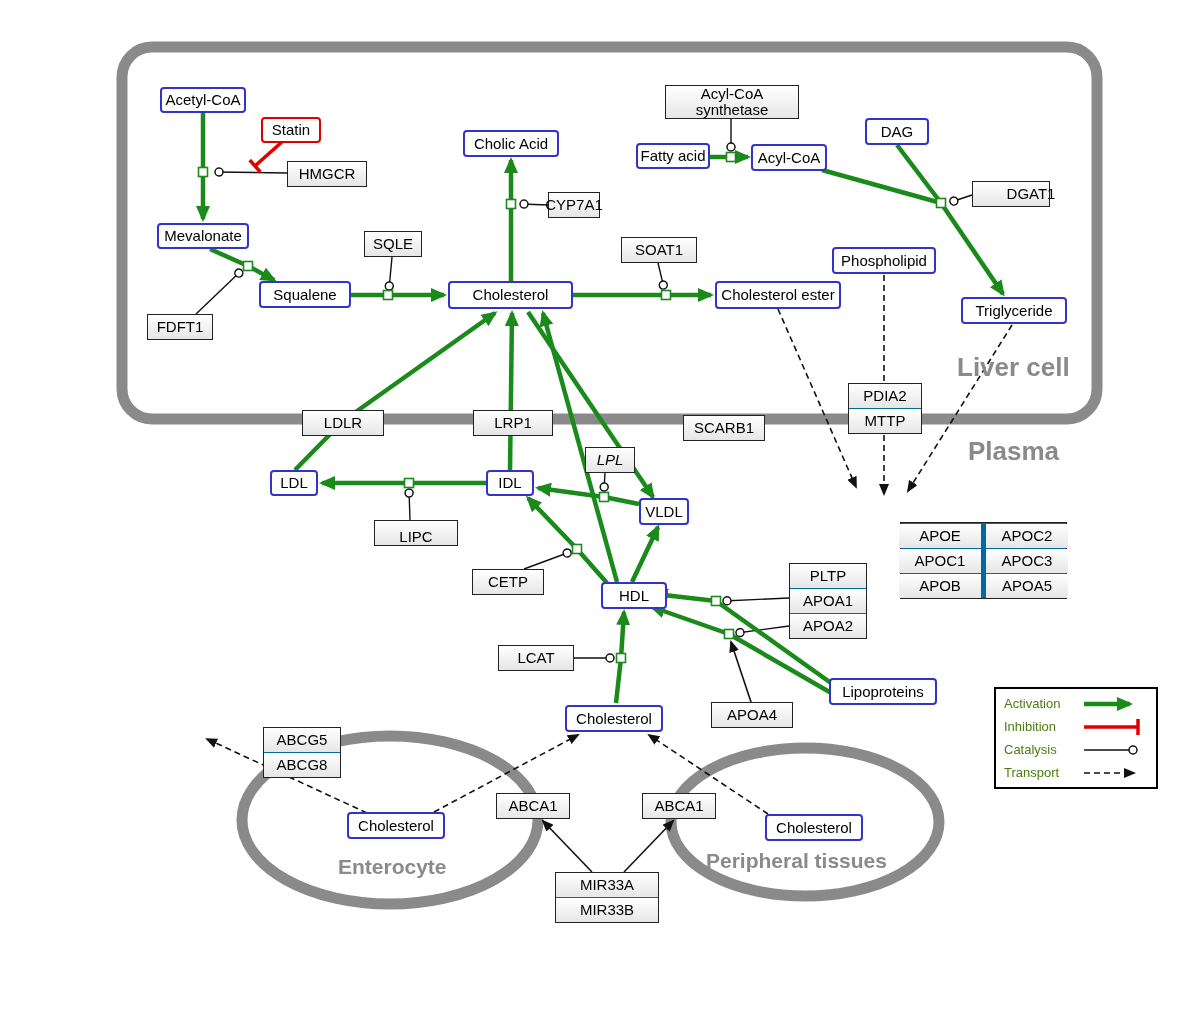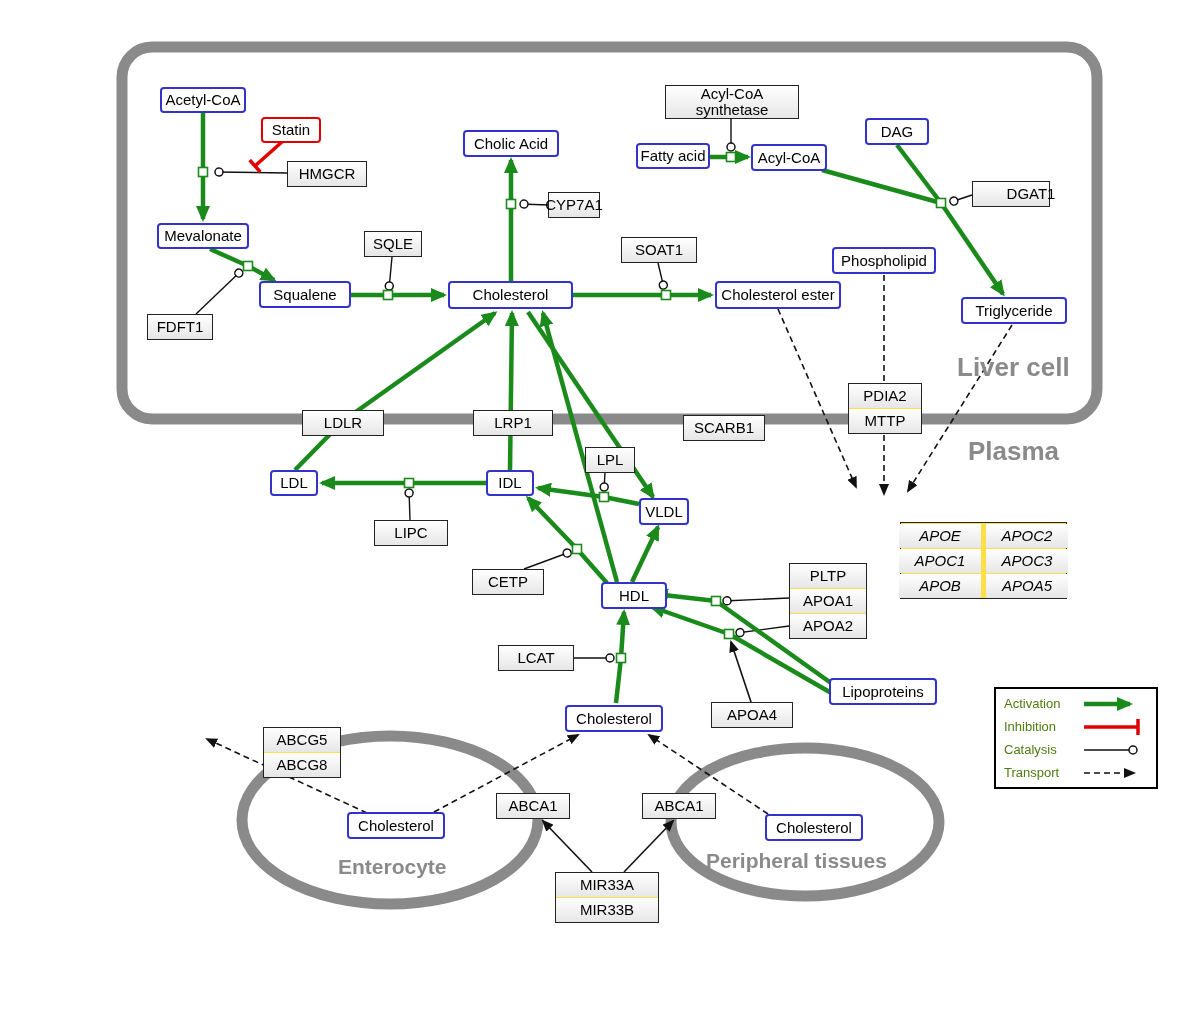--- a/index.html
+++ b/index.html
@@ -13,24 +13,24 @@
   .catalysis{stroke:#111;stroke-width:1.4px;fill:none;}
   .arrow{stroke:#111;stroke-width:1.6px;fill:none;}
   .transport{stroke:#111;stroke-width:1.6px;stroke-dasharray:6 4;fill:none;}
   .inhibition{stroke:var(--red);stroke-width:3.5px;fill:none;}
   .anchor{fill:#fff;stroke:var(--green);stroke-width:1.6px;}
   .node{position:absolute;box-sizing:border-box;display:flex;flex-direction:column;
         align-items:center;justify-content:center;font-size:15px;color:#000;text-align:center;}
   .metabolite{border:2.5px solid var(--blue);border-radius:4px;background:#fff;}
   .inhibitor{border:2.5px solid var(--red);border-radius:4px;background:#fff;}
   .enzyme{border:1.5px solid #222;background:linear-gradient(#ffffff,#e6e6e6);}
-  .stack,.table{display:flex;flex-direction:column;gap:1px;background:#fde047;border:1px solid #222;}
+  .stack,.table{display:flex;flex-direction:column;gap:1px;background:#0369a1;border:1px solid #222;}
   .cell{background:linear-gradient(#ffffff,#e6e6e6);height:24px;line-height:24px;
         text-align:center;font-size:15px;width:100%;}
-  .table .trow{display:flex;gap:5px;font-style:italic;}
+  .table .trow{display:flex;gap:5px;}
   .table .cell{width:82px;}
   .txt{line-height:16px;}
   .gl{position:absolute;font-weight:bold;color:var(--gray);}
   .gl.big{font-size:26px;}
   .gl.small{font-size:21px;}
   .legend{position:absolute;left:994px;top:687px;width:164px;height:102px;box-sizing:border-box;
           border:2.5px solid #000;background:#fff;display:flex;flex-direction:column;
           justify-content:space-around;padding:3px 0;}
   .lrow{display:flex;align-items:center;justify-content:space-between;padding:0 8px;
         font-size:13px;color:#4d7c0f;}
@@ -194,24 +194,24 @@
       <div class="node stack" style="left: 848px; top: 383px; width: 74px; height: 51px;">
         <div class="cell">PDIA2</div>
         <div class="cell">MTTP</div>
       </div>
       <div class="node metabolite" style="left: 270px; top: 470px; width: 48px; height: 26px;">
         <div class="txt">LDL</div>
       </div>
       <div class="node metabolite" style="left: 486px; top: 470px; width: 48px; height: 26px;">
         <div class="txt">IDL</div>
       </div>
-      <div class="node enzyme" style="left: 374px; top: 520px; width: 74px; height: 26px;">
+      <div class="node enzyme" style="left: 374px; top: 520px; width: 84px; height: 26px; justify-content: flex-end;">
         <div class="txt">LIPC</div>
       </div>
-      <div class="node enzyme" style="left: 585px; top: 447px; width: 50px; height: 26px;">
+      <div class="node enzyme" style="left: 585px; top: 447px; width: 50px; height: 26px; font-style: italic;">
         <div class="txt">LPL</div>
       </div>
       <div class="node metabolite" style="left: 639px; top: 498px; width: 50px; height: 27px;">
         <div class="txt">VLDL</div>
       </div>
       <div class="node enzyme" style="left: 472px; top: 569px; width: 72px; height: 26px;">
         <div class="txt">CETP</div>
       </div>
       <div class="node metabolite" style="left: 601px; top: 582px; width: 66px; height: 27px;">
         <div class="txt">HDL</div>

